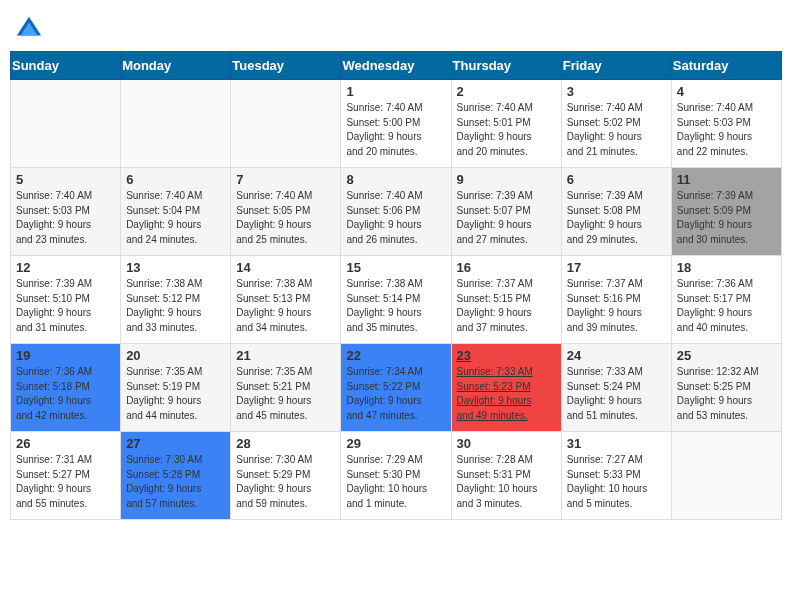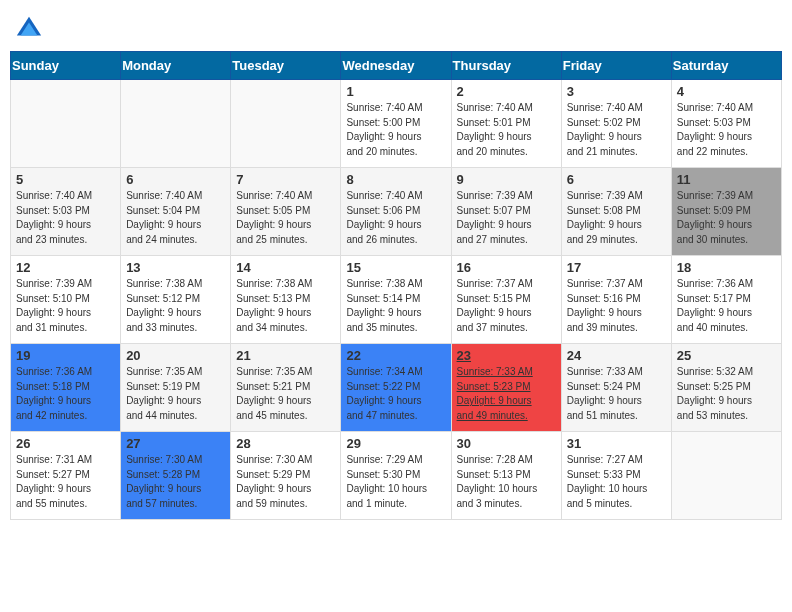--- a/index.html
+++ b/index.html
@@ -296,21 +296,21 @@
         </td>
         <td style="background: rgb(245, 245, 245);">
           <span class="day-num">24</span>
           <div class="day-info" style="white-space: pre-line;">Sunrise: 7:33 AM
 Sunset: 5:24 PM
 Daylight: 9 hours
 and 51 minutes.</div>
         </td>
         <td style="background: rgb(245, 245, 245);">
           <span class="day-num">25</span>
-          <div class="day-info" style="white-space: pre-line;">Sunrise: 5:32 AM
+          <div class="day-info" style="white-space: pre-line;">Sunrise: 12:32 AM
 Sunset: 5:25 PM
 Daylight: 9 hours
 and 53 minutes.</div>
         </td>
       </tr>
       <tr>
         <td style="background: rgb(255, 255, 255);">
           <span class="day-num">26</span>
           <div class="day-info" style="white-space: pre-line;">Sunrise: 7:31 AM
 Sunset: 5:27 PM
@@ -334,21 +334,21 @@
         <td style="background: rgb(255, 255, 255);">
           <span class="day-num">29</span>
           <div class="day-info" style="white-space: pre-line;">Sunrise: 7:29 AM
 Sunset: 5:30 PM
 Daylight: 10 hours
 and 1 minute.</div>
         </td>
         <td style="background: rgb(255, 255, 255);">
           <span class="day-num">30</span>
           <div class="day-info" style="white-space: pre-line;">Sunrise: 7:28 AM
-Sunset: 5:13 PM
+Sunset: 5:31 PM
 Daylight: 10 hours
 and 3 minutes.</div>
         </td>
         <td style="background: rgb(255, 255, 255);">
           <span class="day-num">31</span>
           <div class="day-info" style="white-space: pre-line;">Sunrise: 7:27 AM
 Sunset: 5:33 PM
 Daylight: 10 hours
 and 5 minutes.</div>
         </td>

